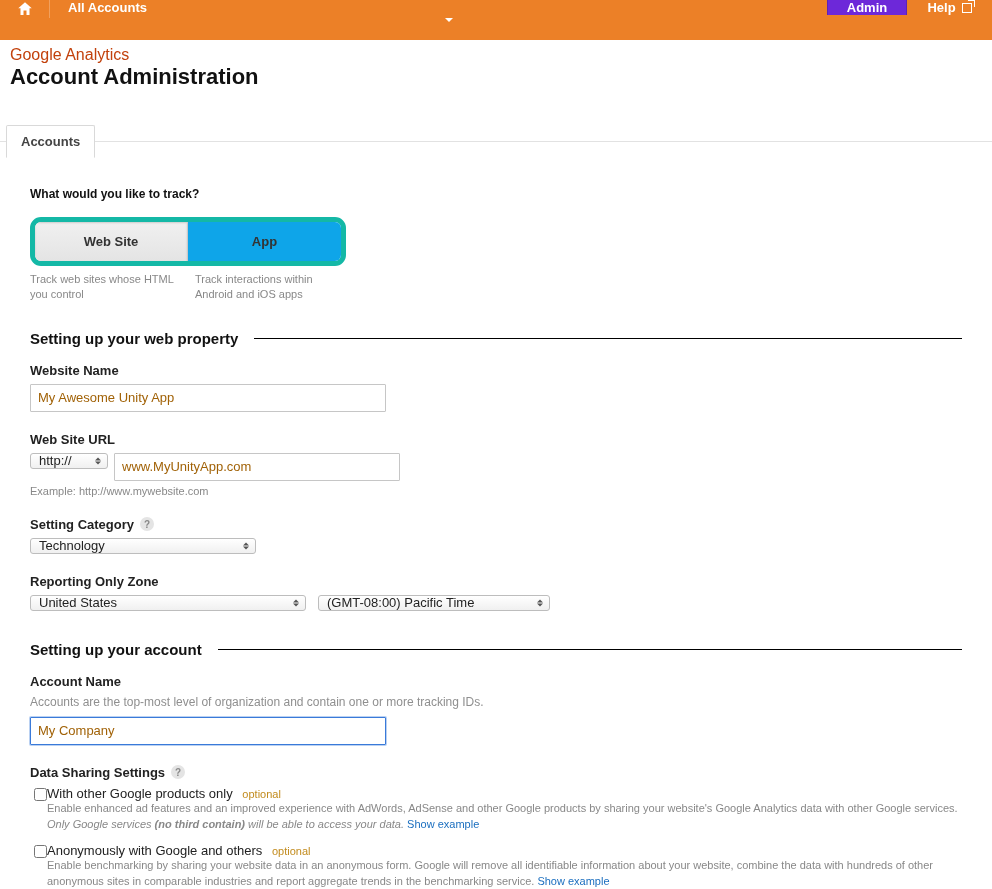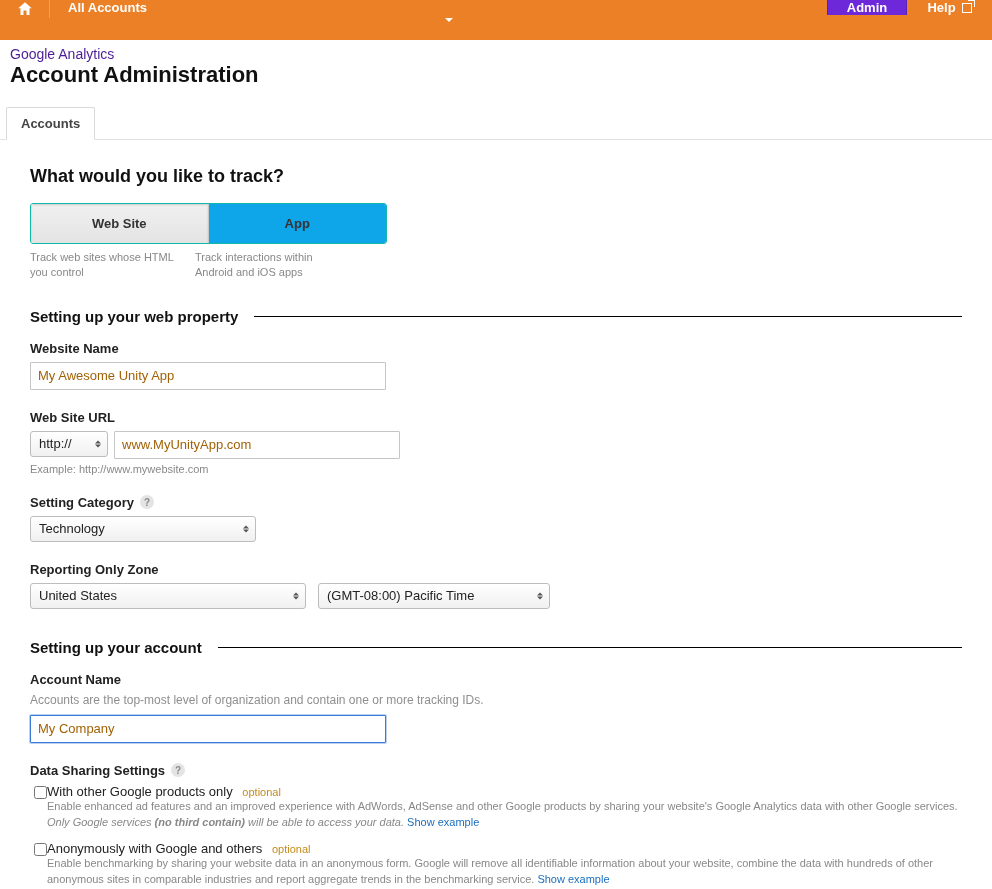--- a/index.html
+++ b/index.html
@@ -73,64 +73,65 @@
     border:1.5px solid #fff; position:relative;
   }
   .ext-icon::after{
     content:""; position:absolute; width:6px; height:6px;
     border-top:1.5px solid #fff; border-right:1.5px solid #fff;
     top:-4px; right:-4px; transform:rotate(0deg);
   }
 
   .breadcrumb {
     padding: 6px 10px 0 10px;
-    color: #4c1d95;
-    font-size: 14px;
+    color: #c2410c;
+    font-size: 16px;
   }
   .page-title {
     padding: 0 10px 18px 10px;
     font-size: 22px;
     font-weight: bold;
     color: #111;
   }
 
   .tabs {
     border-bottom: 1px solid #e2e2e2;
     padding: 0 6px;
   }
   .tab {
     display: inline-block;
     padding: 8px 14px;
     border: 1px solid #d9d9d9;
     border-bottom: 1px solid #fff;
     background: #fff;
     position: relative;
-    top: 1px;
+    top: 17px;
     font-weight: bold;
     font-size: 13px;
     color: #444;
     border-radius: 2px 2px 0 0;
     cursor: pointer;
   }
 
   .content {
     padding: 26px 30px;
   }
   h2.section-q {
-    font-size: 18px;
+    font-size: 12px;
     font-weight: bold;
     margin-bottom: 16px;
     color: #111;
+    margin-top: 19px;
   }
 
   .toggle-row {
     display: flex;
-    border: 1px solid #14b8a6;
-    border-radius: 3px;
-    width: 357px;
+    border: 5px solid #14b8a6;
+    border-radius: 11px;
+    width: 316px;
     overflow: hidden;
     margin-bottom: 6px;
   }
   .toggle-btn {
     width: 50%;
     text-align: center;
     padding: 12px 0;
     font-weight: bold;
     font-size: 13px;
     cursor: pointer;
@@ -206,21 +207,21 @@
 
   .url-row { display:flex; gap:6px; }
   .select-like {
     border: 1px solid #bdbdbd;
     border-radius: 3px;
     background: linear-gradient(#ffffff,#f0f0f0);
     padding: 4px 22px 4px 8px;
     font-size: 13px;
     position: relative;
     cursor: pointer;
-    height: 26px;
+    height: 16px;
     display: inline-flex;
     align-items: center;
     color: #222;
   }
   .select-like .arrows {
     position: absolute;
     right: 6px;
     top: 50%;
     transform: translateY(-50%);
     display:flex; flex-direction:column; gap:1px;

